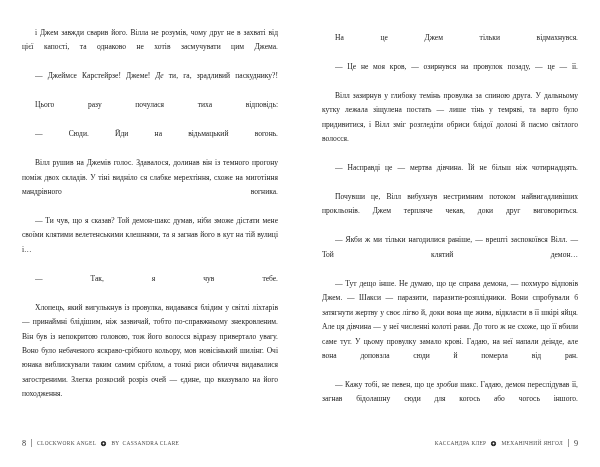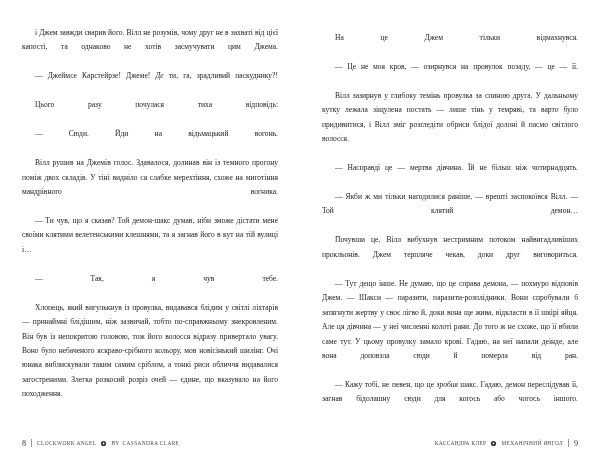--- a/index.html
+++ b/index.html
@@ -120,21 +120,21 @@
   .gear-icon svg { display: block; width: 7px; height: 7px; }
 </style>
 </head>
 <body>
 
 <div class="spread">
 
   <div class="page page-left">
 
     <div class="text-block">
-      <p class="para">і Джем завжди сварив його. Вілл не розумів, чому друг не в захваті від цієї капості, та однаково не хотів засмучувати цим Джема.</p>
+      <p class="para">і Джем завжди сварив його. Вілла не розумів, чому друг не в захваті від цієї капості, та однаково не хотів засмучувати цим Джема.</p>
       <p class="para dialogue">— Джеймсе Карстейрзе! Джеме! <em>Де</em> ти, га, зрадливий паскуднику?!</p>
       <p class="para">Цього разу почулася тиха відповідь:</p>
       <p class="para dialogue">— Сюди. Йди на відьмацький вогонь.</p>
       <p class="para">Вілл рушив на Джемів голос. Здавалося, долинав він із темного прогону поміж двох складів. У тіні видніло ся слабке мерехтіння, схоже на миготіння мандрівного вогника.</p>
       <p class="para dialogue">— Ти чув, що я сказав? Той демон-шакс думав, ніби зможе дістати мене своїми клятими велетенськими клешнями, та я загнав його в кут на тій вулиці і…</p>
       <p class="para dialogue">— Так, я чув тебе.</p>
       <p class="para">Хлопець, який вигулькнув із провулка, видавався блідим у світлі ліхтарів — принаймні блідішим, ніж зазвичай, тобто по-справжньому знекровленим. Він був із непокритою головою, тож його волосся відразу привертало увагу. Воно було небаченого яскраво-срібного кольору, мов новісінький шилінг. Очі юнака виблискували таким самим сріблом, а тонкі риси обличчя видавалися загостреними. Злегка розкосий розріз очей — єдине, що вказувало на його походження.</p>
 
     </div>
 
@@ -167,22 +167,22 @@
     </div>
   </div>
 
   <div class="page page-right">
 
     <div class="text-block">
       <p class="para">На це Джем тільки відмахнувся.</p>
       <p class="para dialogue">— Це не моя кров, — озирнувся на провулок позаду, — це — її.</p>
       <p class="para">Вілл зазирнув у глибоку темінь провулка за спиною друга. У дальньому кутку лежала зіщулена постать — лише тінь у темряві, та варто було придивитися, і Вілл зміг розгледіти обриси блідої долоні й пасмо світлого волосся.</p>
       <p class="para dialogue">— Насправді це — мертва дівчина. Їй не більш ніж чотирнадцять.</p>
+      <p class="para">Почувши це, Вілл вибухнув нестримним потоком найвигадливіших прокльонів. Джем терпляче чекав, доки друг виговориться.</p>
       <p class="para dialogue">— Якби ж ми тільки нагодилися раніше, — врешті заспокоївся Вілл. — Той клятий демон…</p>
-      <p class="para">Почувши це, Вілл вибухнув нестримним потоком найвигадливіших прокльонів. Джем терпляче чекав, доки друг виговориться.</p>
       <p class="para dialogue">— Тут дещо інше. Не думаю, що це справа демона, — похмуро відповів Джем. — Шакси — паразити, паразити-розплідники. Вони спробували б затягнути жертву у своє лігво й, доки вона ще жива, відкласти в її шкірі яйця. Але ця дівчина — у неї численні колоті рани. До того ж не схоже, що її вбили саме тут. У цьому провулку замало крові. Гадаю, на неї напали деінде, але вона доповзла сюди й померла від ран.</p>
       <p class="para dialogue">— Кажу тобі, не певен, що це <em>зробив</em> шакс. Гадаю, демон переслідував її, загнав бідолашну сюди для когось або чогось іншого.</p>
 
     </div>
 
     <div class="footer footer-right">
       <span class="run-title">Кассандра Клер</span>
       <span class="gear-icon">
         <svg viewBox="0 0 24 24" aria-hidden="true">
           <g fill="#2b2b2b">

